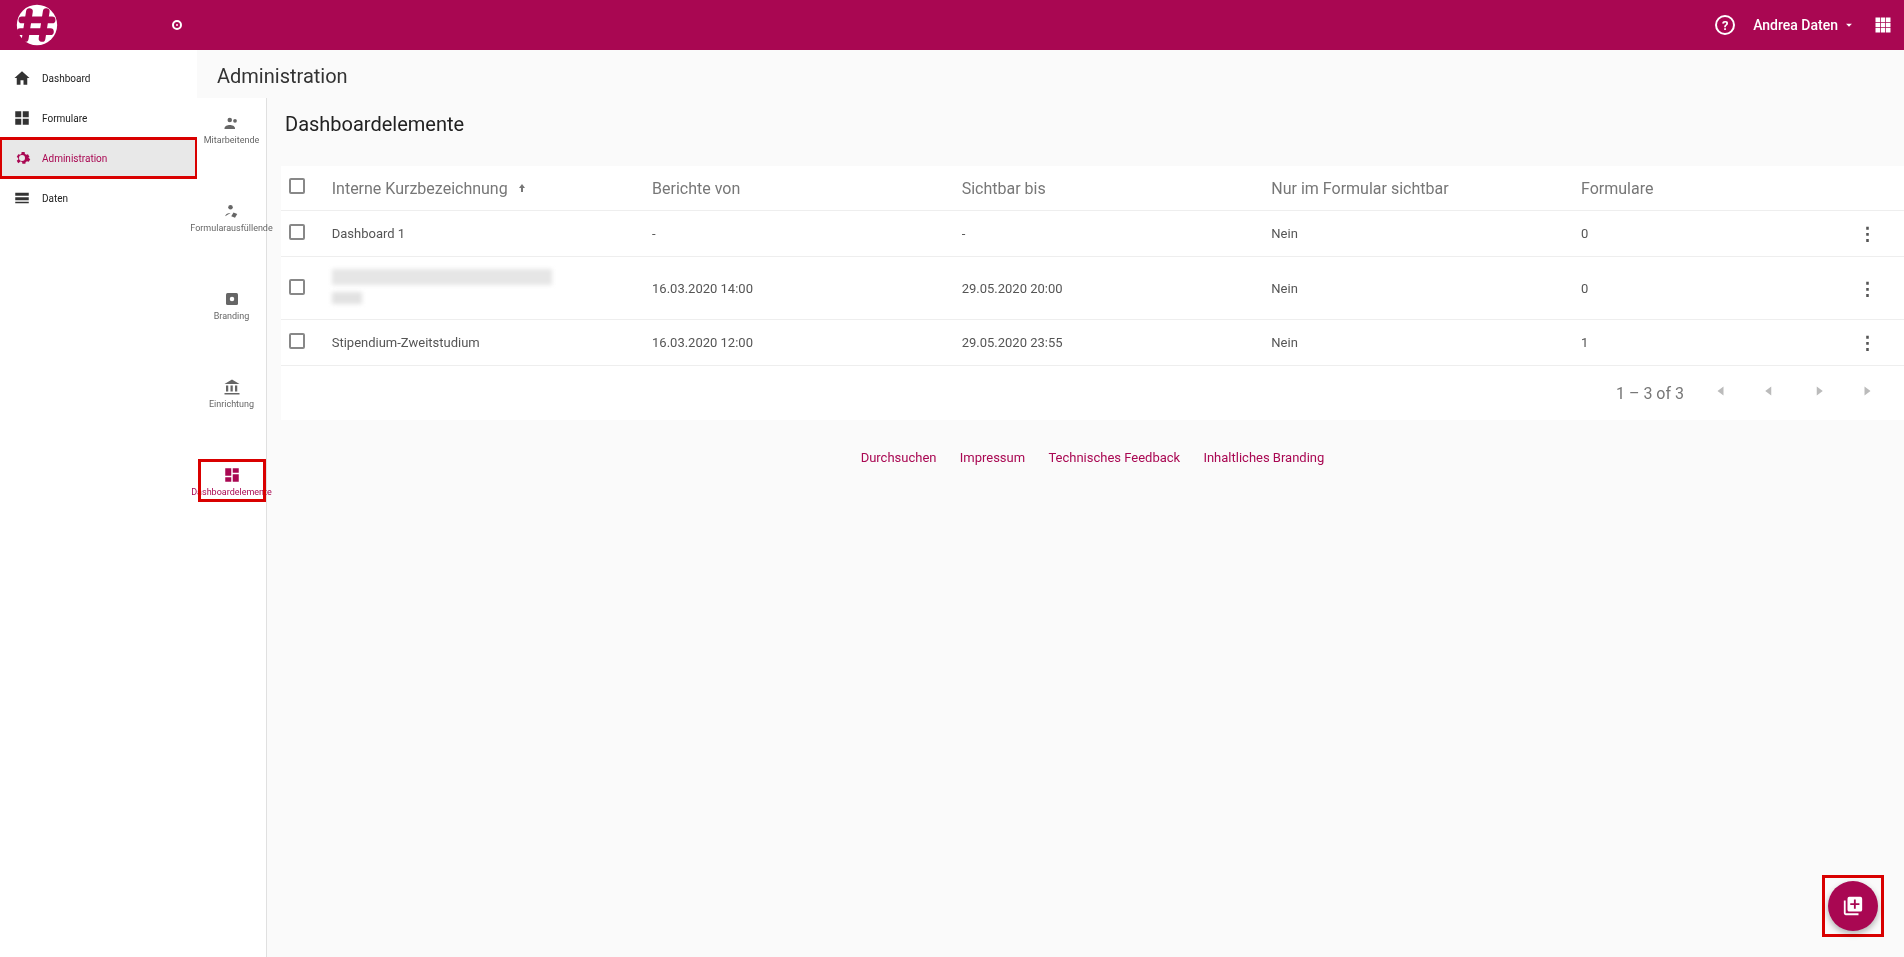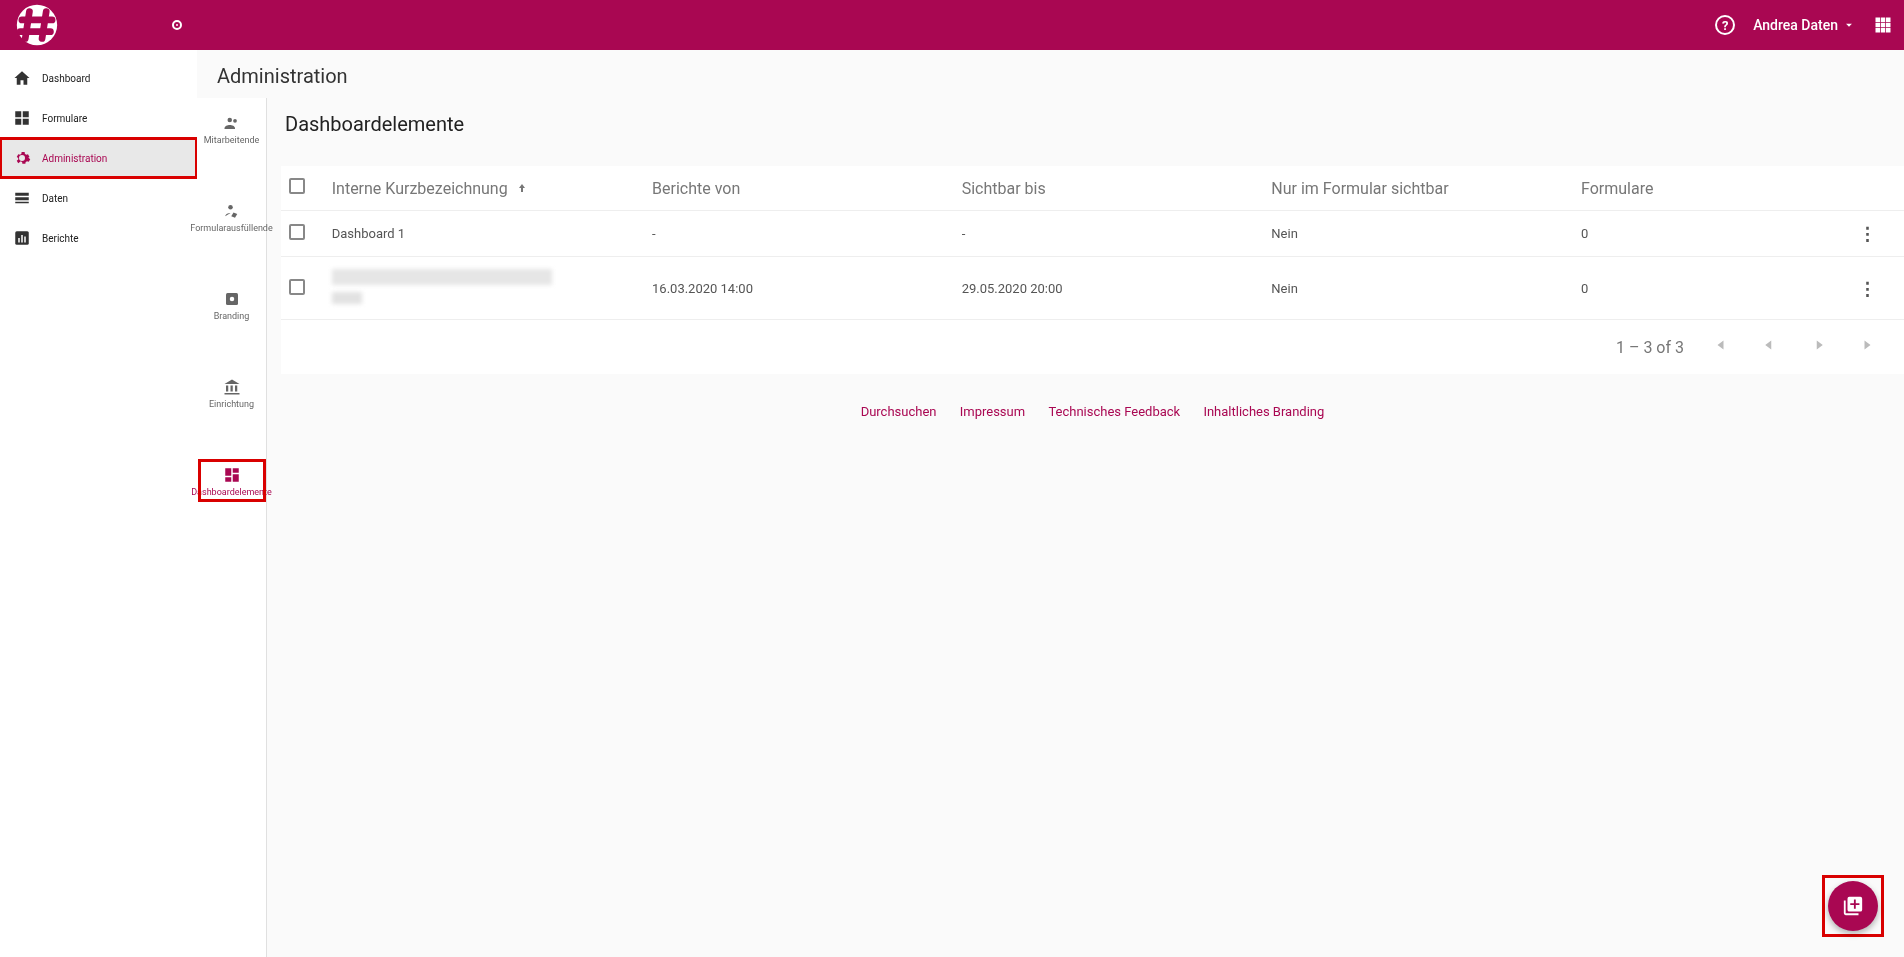--- a/index.html
+++ b/index.html
@@ -127,31 +127,20 @@
     <div class="nav-item">
       <span class="nav-icon">
           <svg width="18" height="18" viewBox="0 0 24 24" fill="#333">
             <rect x="3" y="5" width="18" height="4"></rect>
             <rect x="3" y="11" width="18" height="4"></rect>
             <rect x="3" y="17" width="18" height="2"></rect>
           </svg>
         </span>
       <span>Daten</span>
     </div>
-    <div class="nav-item">
-      <span class="nav-icon">
-          <svg width="18" height="18" viewBox="0 0 24 24" fill="#333">
-            <rect x="3" y="3" width="18" height="18" rx="2"></rect>
-            <rect x="7" y="12" width="2" height="6" fill="#fff"></rect>
-            <rect x="11" y="8" width="2" height="10" fill="#fff"></rect>
-            <rect x="15" y="10" width="2" height="8" fill="#fff"></rect>
-          </svg>
-        </span>
-      <span>Berichte</span>
-    </div>
   </div>
 
   <div class="content">
     <div class="page-title">Administration</div>
     <div class="content-row">
       <div class="sub-sidebar">
         <div class="sub-item">
           <span class="sub-icon"><svg width="18" height="18" viewBox="0 0 24 24" fill="#666">
                 <circle cx="9" cy="8" r="3"></circle>
                 <circle cx="16" cy="9" r="2.5"></circle>
@@ -223,20 +212,29 @@
               </tr>
               <tr>
                 <td class="col-check"><span class="checkbox"></span></td>
                 <td class="col-name"><span class="blur-box"></span><br><span class="blur-box2"></span></td>
                 <td class="col-von">16.03.2020 14:00</td>
                 <td class="col-bis">29.05.2020 20:00</td>
                 <td class="col-only">Nein</td>
                 <td class="col-forms">0</td>
                 <td class="col-actions"><span class="more-dots">⋮</span></td>
               </tr>
+              <tr>
+                <td class="col-check"><span class="checkbox"></span></td>
+                <td class="col-name"><span>Stipendium-Zweitstudium</span></td>
+                <td class="col-von">16.03.2020 12:00</td>
+                <td class="col-bis">29.05.2020 23:55</td>
+                <td class="col-only">Nein</td>
+                <td class="col-forms">1</td>
+                <td class="col-actions"><span class="more-dots">⋮</span></td>
+              </tr>
             </tbody>
         </table>
 
         <div class="pagination">
           <span>1 – 3 of 3</span>
           <span class="page-nav"><svg width="18" height="18" viewBox="0 0 24 24" fill="#bbb">
                 <path d="M6 6v12M18 6l-8 6 8 6z"></path>
               </svg></span>
           <span class="page-nav"><svg width="18" height="18" viewBox="0 0 24 24" fill="#bbb">
                 <path d="M15 6l-8 6 8 6z"></path>

